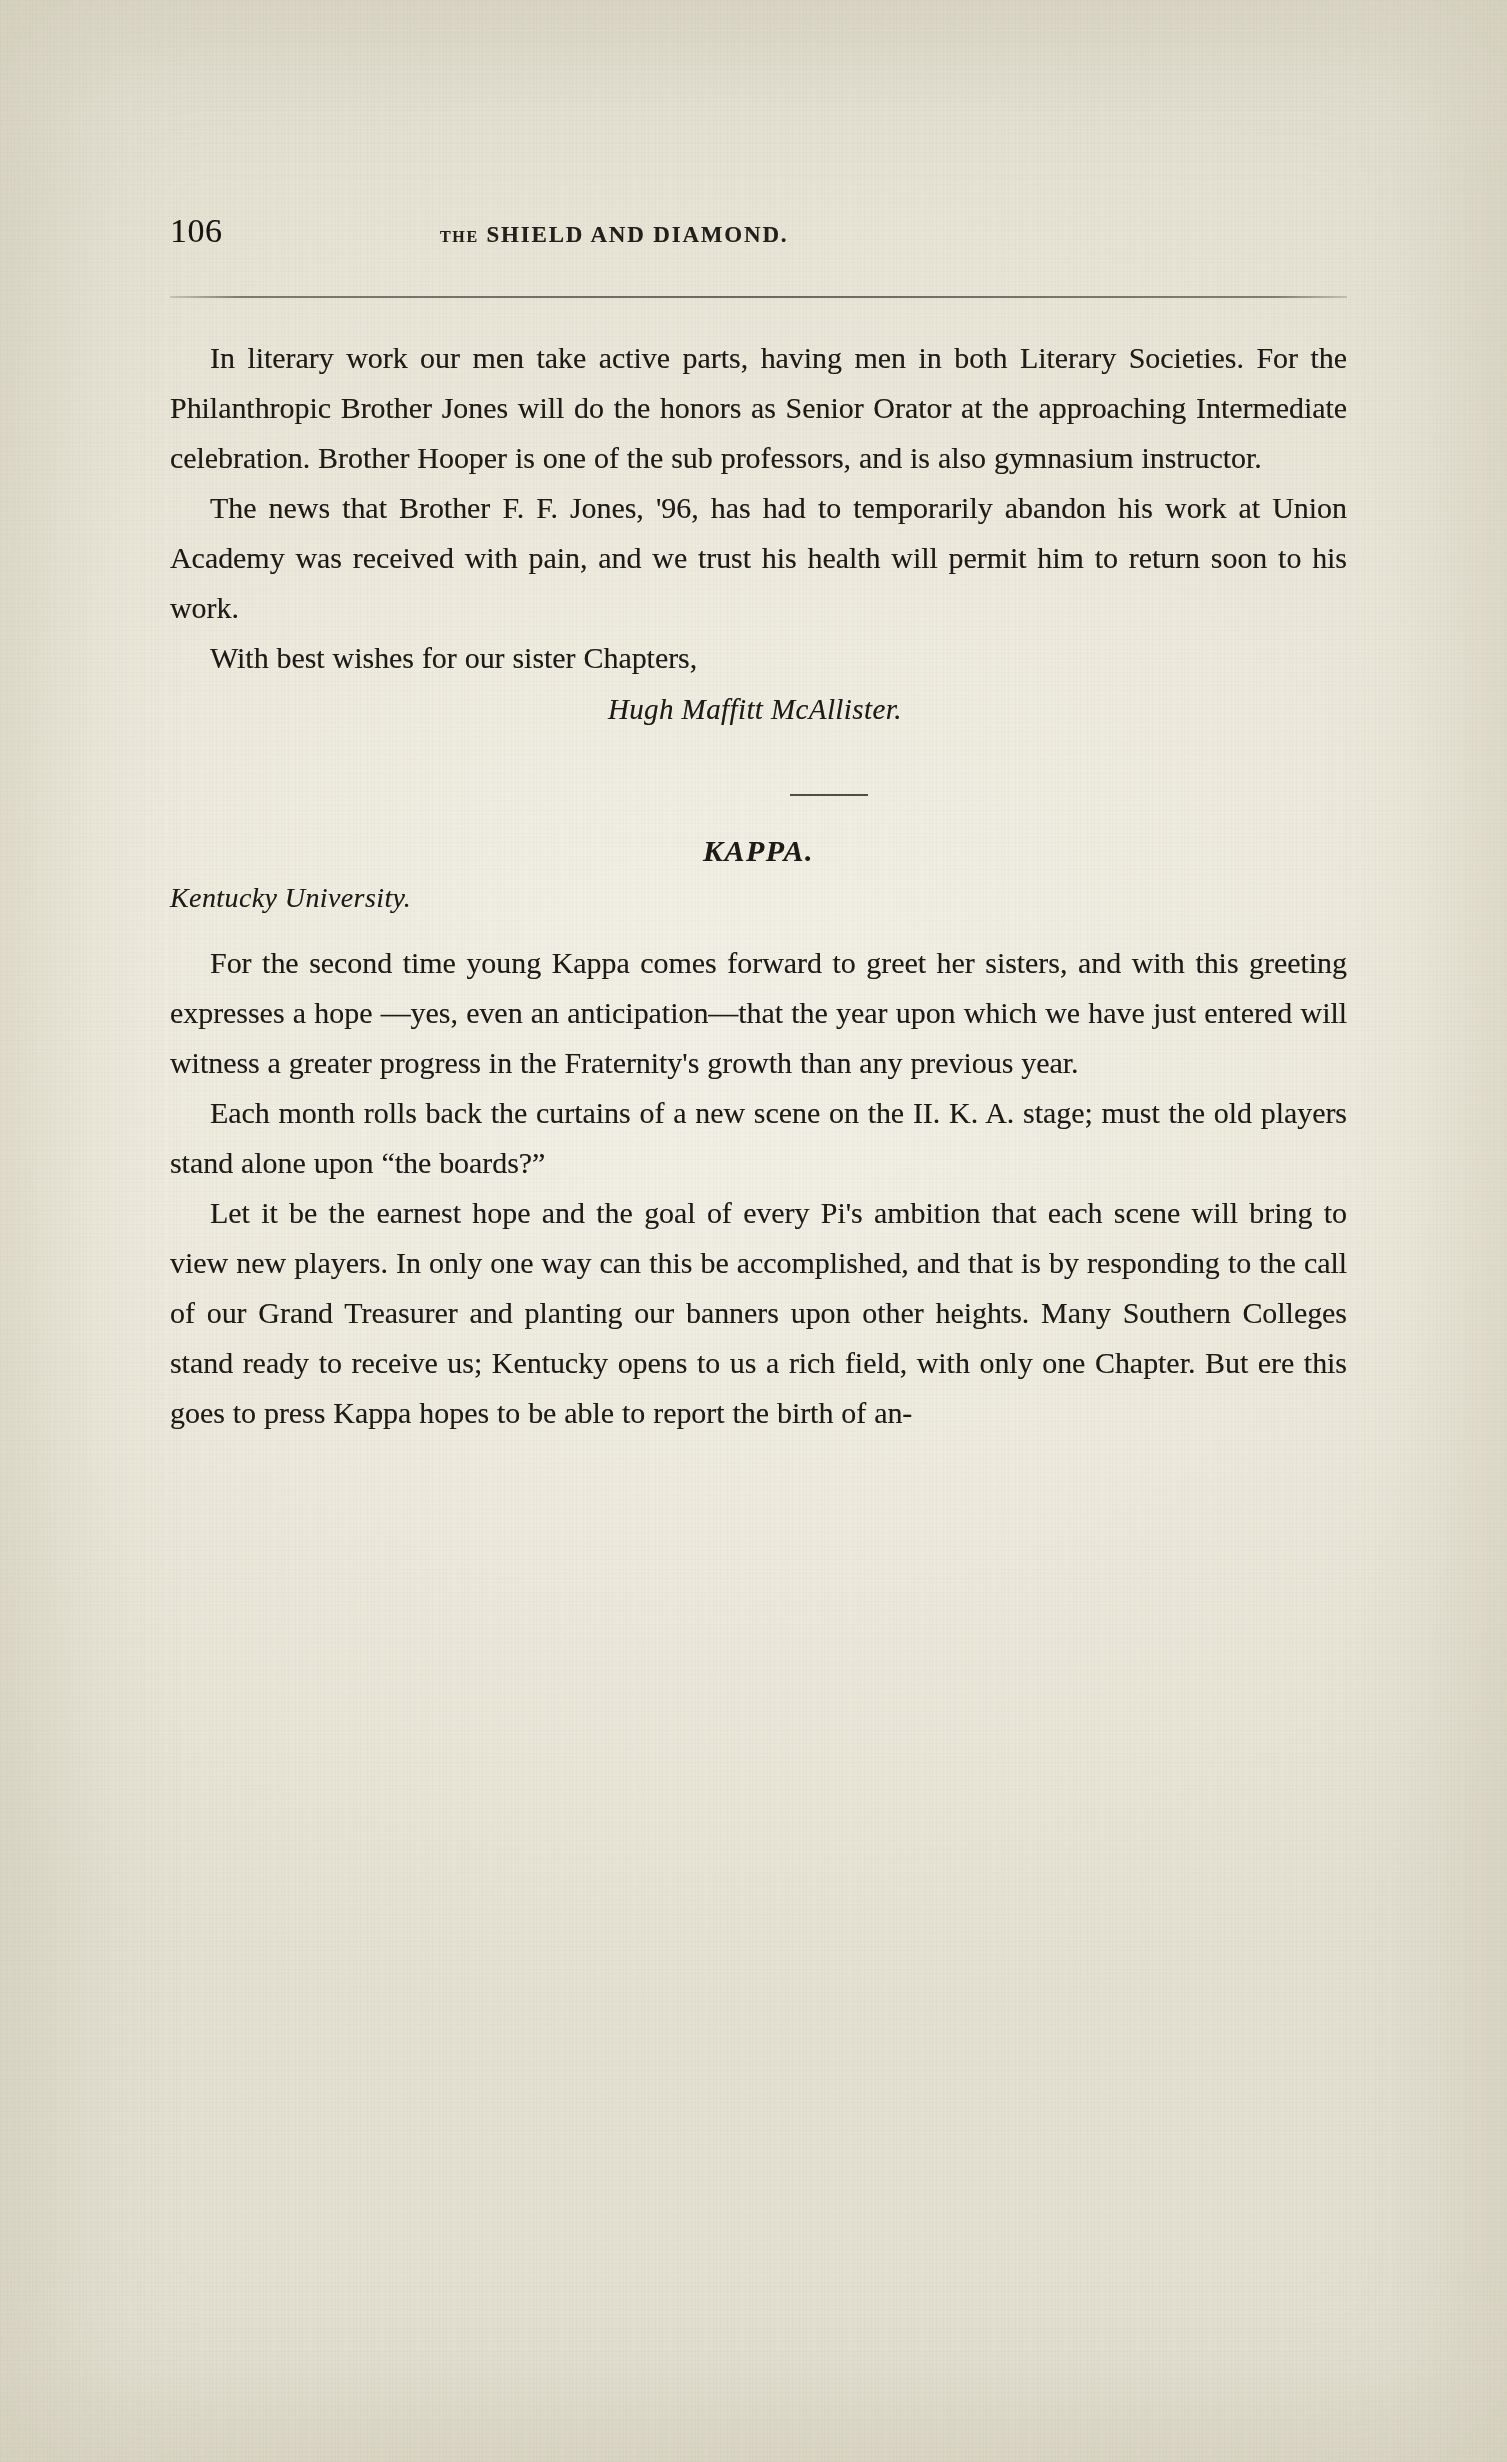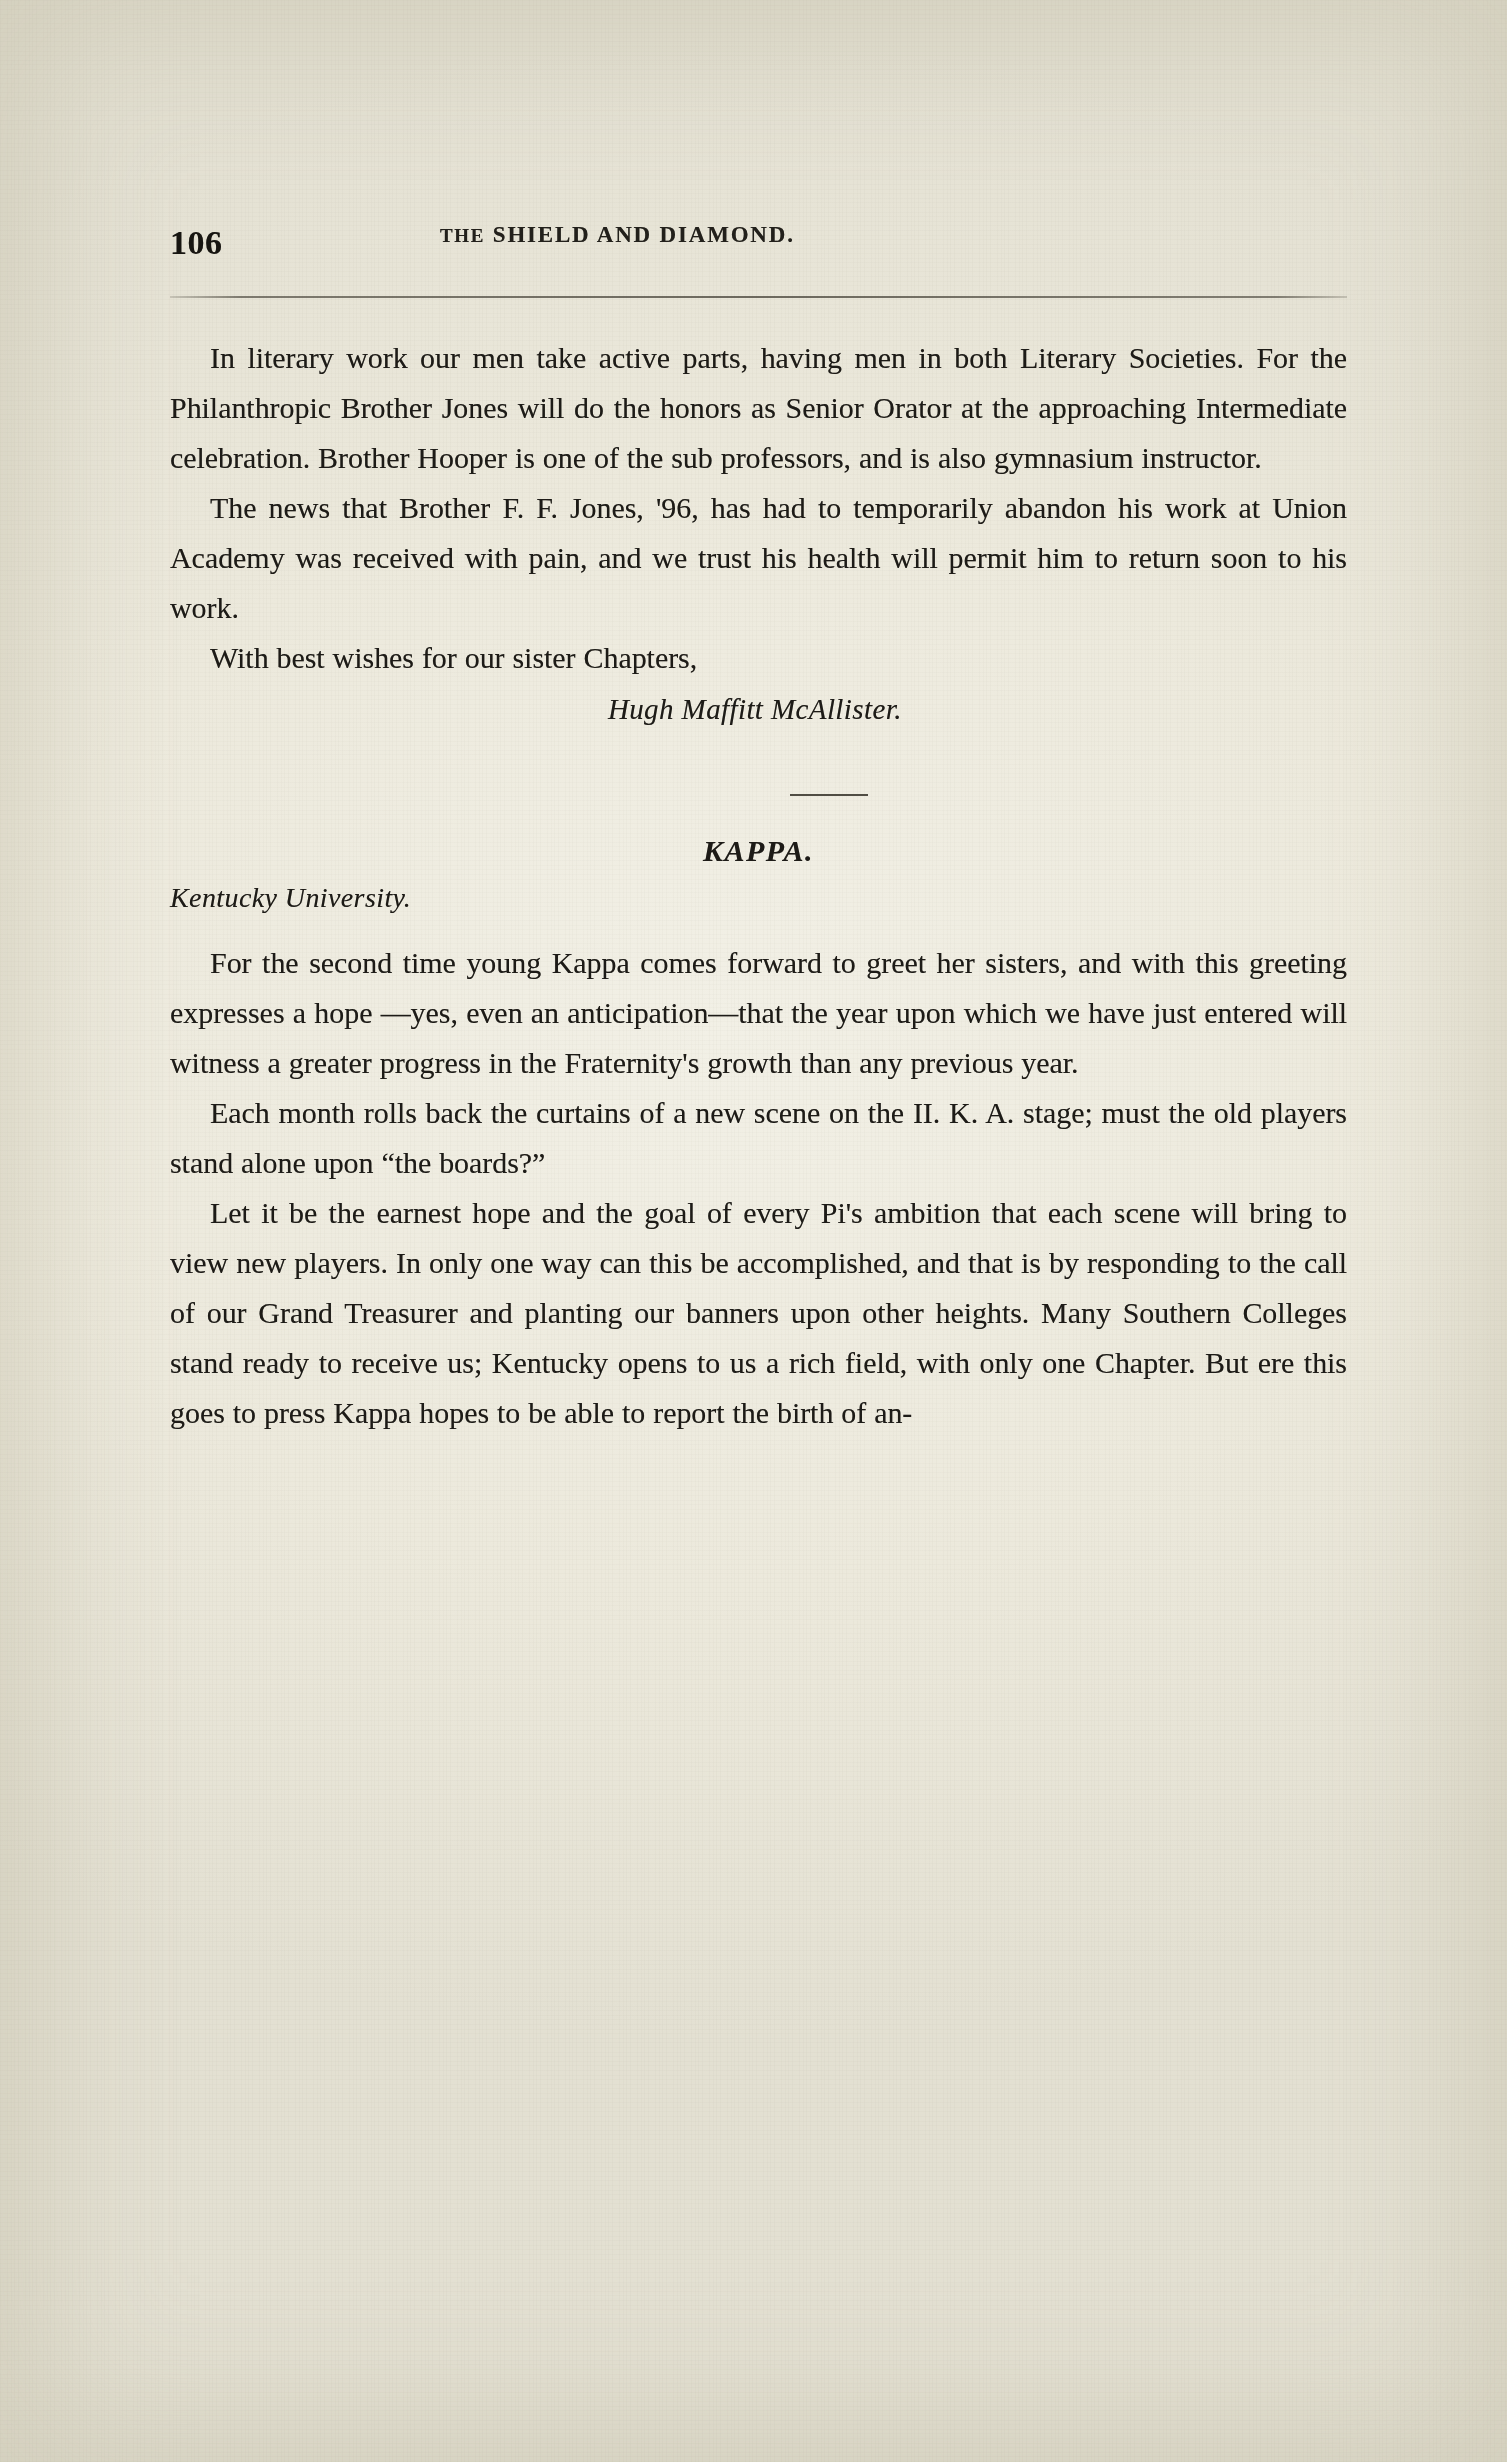--- a/index.html
+++ b/index.html
@@ -51,37 +51,37 @@
 
   
   .runhead {
     position: relative;
     height: 88px;
     margin-top: 212px;
   }
   .folio {
     position: absolute;
     left: 0;
-    top: 12px;
+    top: 0;
     font-size: 34px;
-    font-weight: 700;
+    font-weight: 400;
     letter-spacing: 0.5px;
     color: #171511;
   }
   .runtitle {
     position: absolute;
     left: 270px;
     top: 10px;
     font-size: 23px;
     font-weight: 700;
     letter-spacing: 1.8px;
     color: #22201b;
   }
   .runtitle .sm {
-    font-size: 19px;
+    font-size: 16px;
     letter-spacing: 1.7px;
   }
   .headrule {
     position: absolute;
     left: 0;
     top: 84px;
     width: 1177px;
     height: 1.8px;
     background: linear-gradient(90deg,
         rgba(60,56,46,0.18) 0%,

